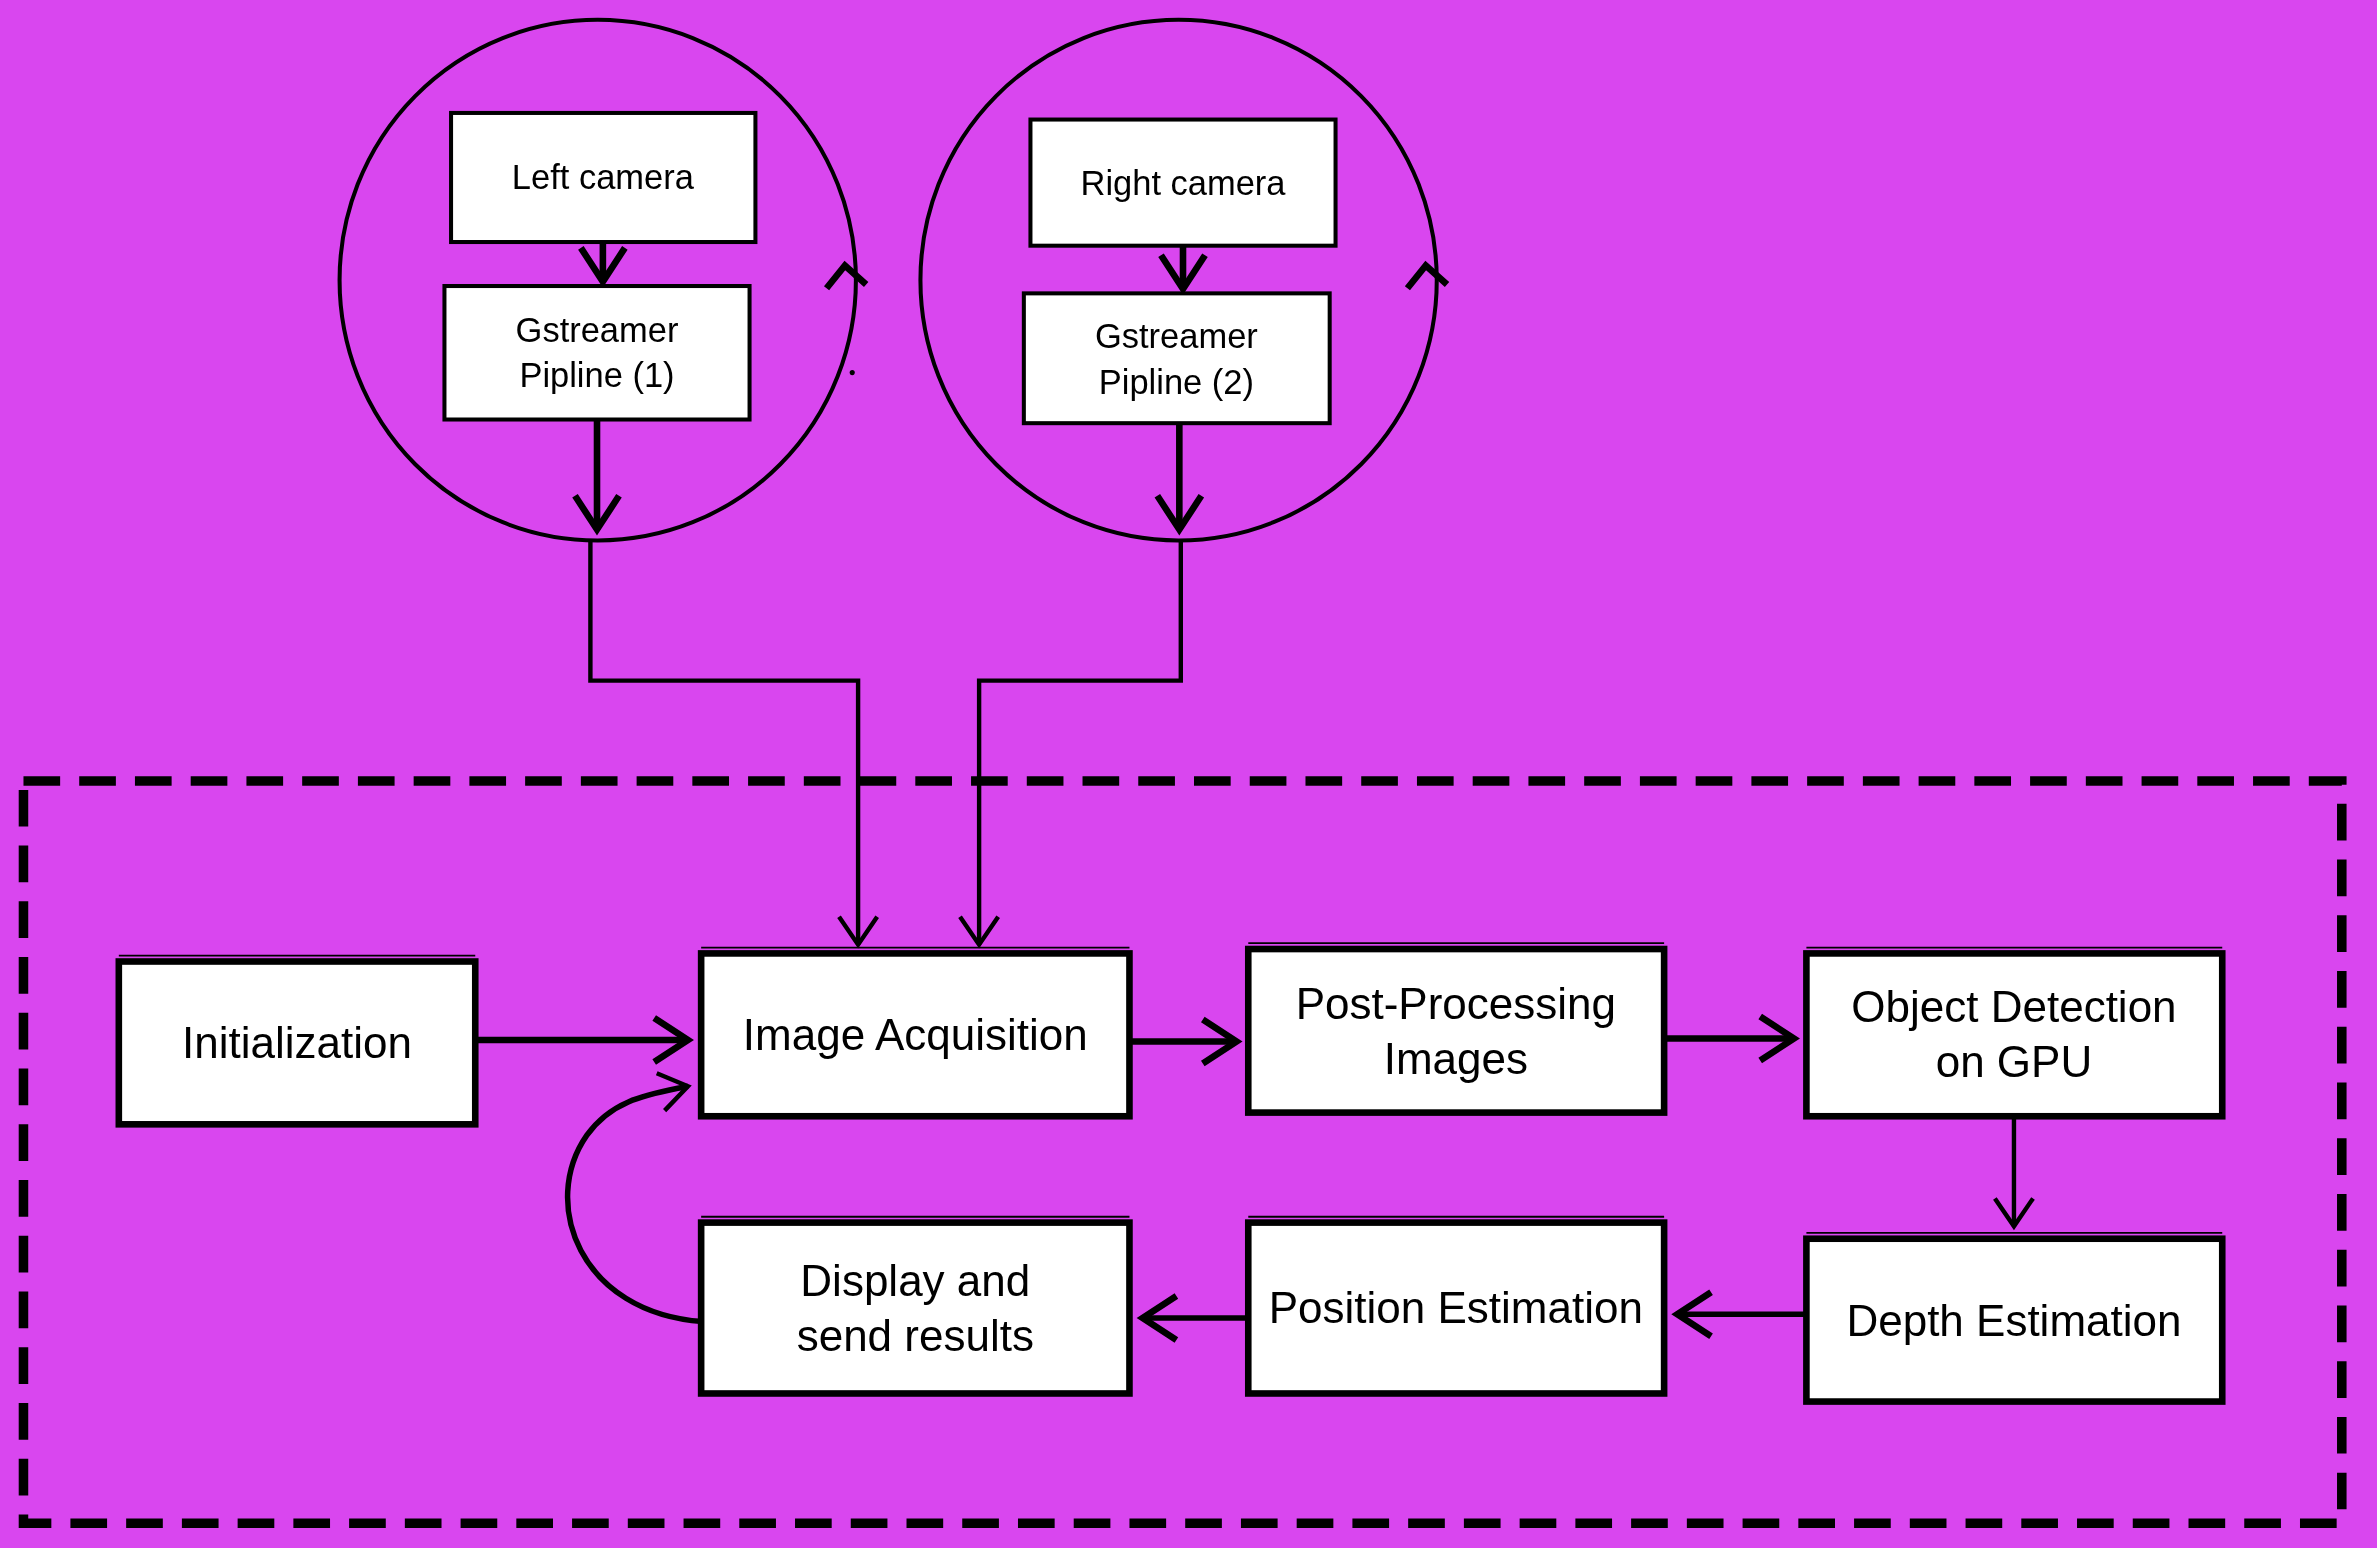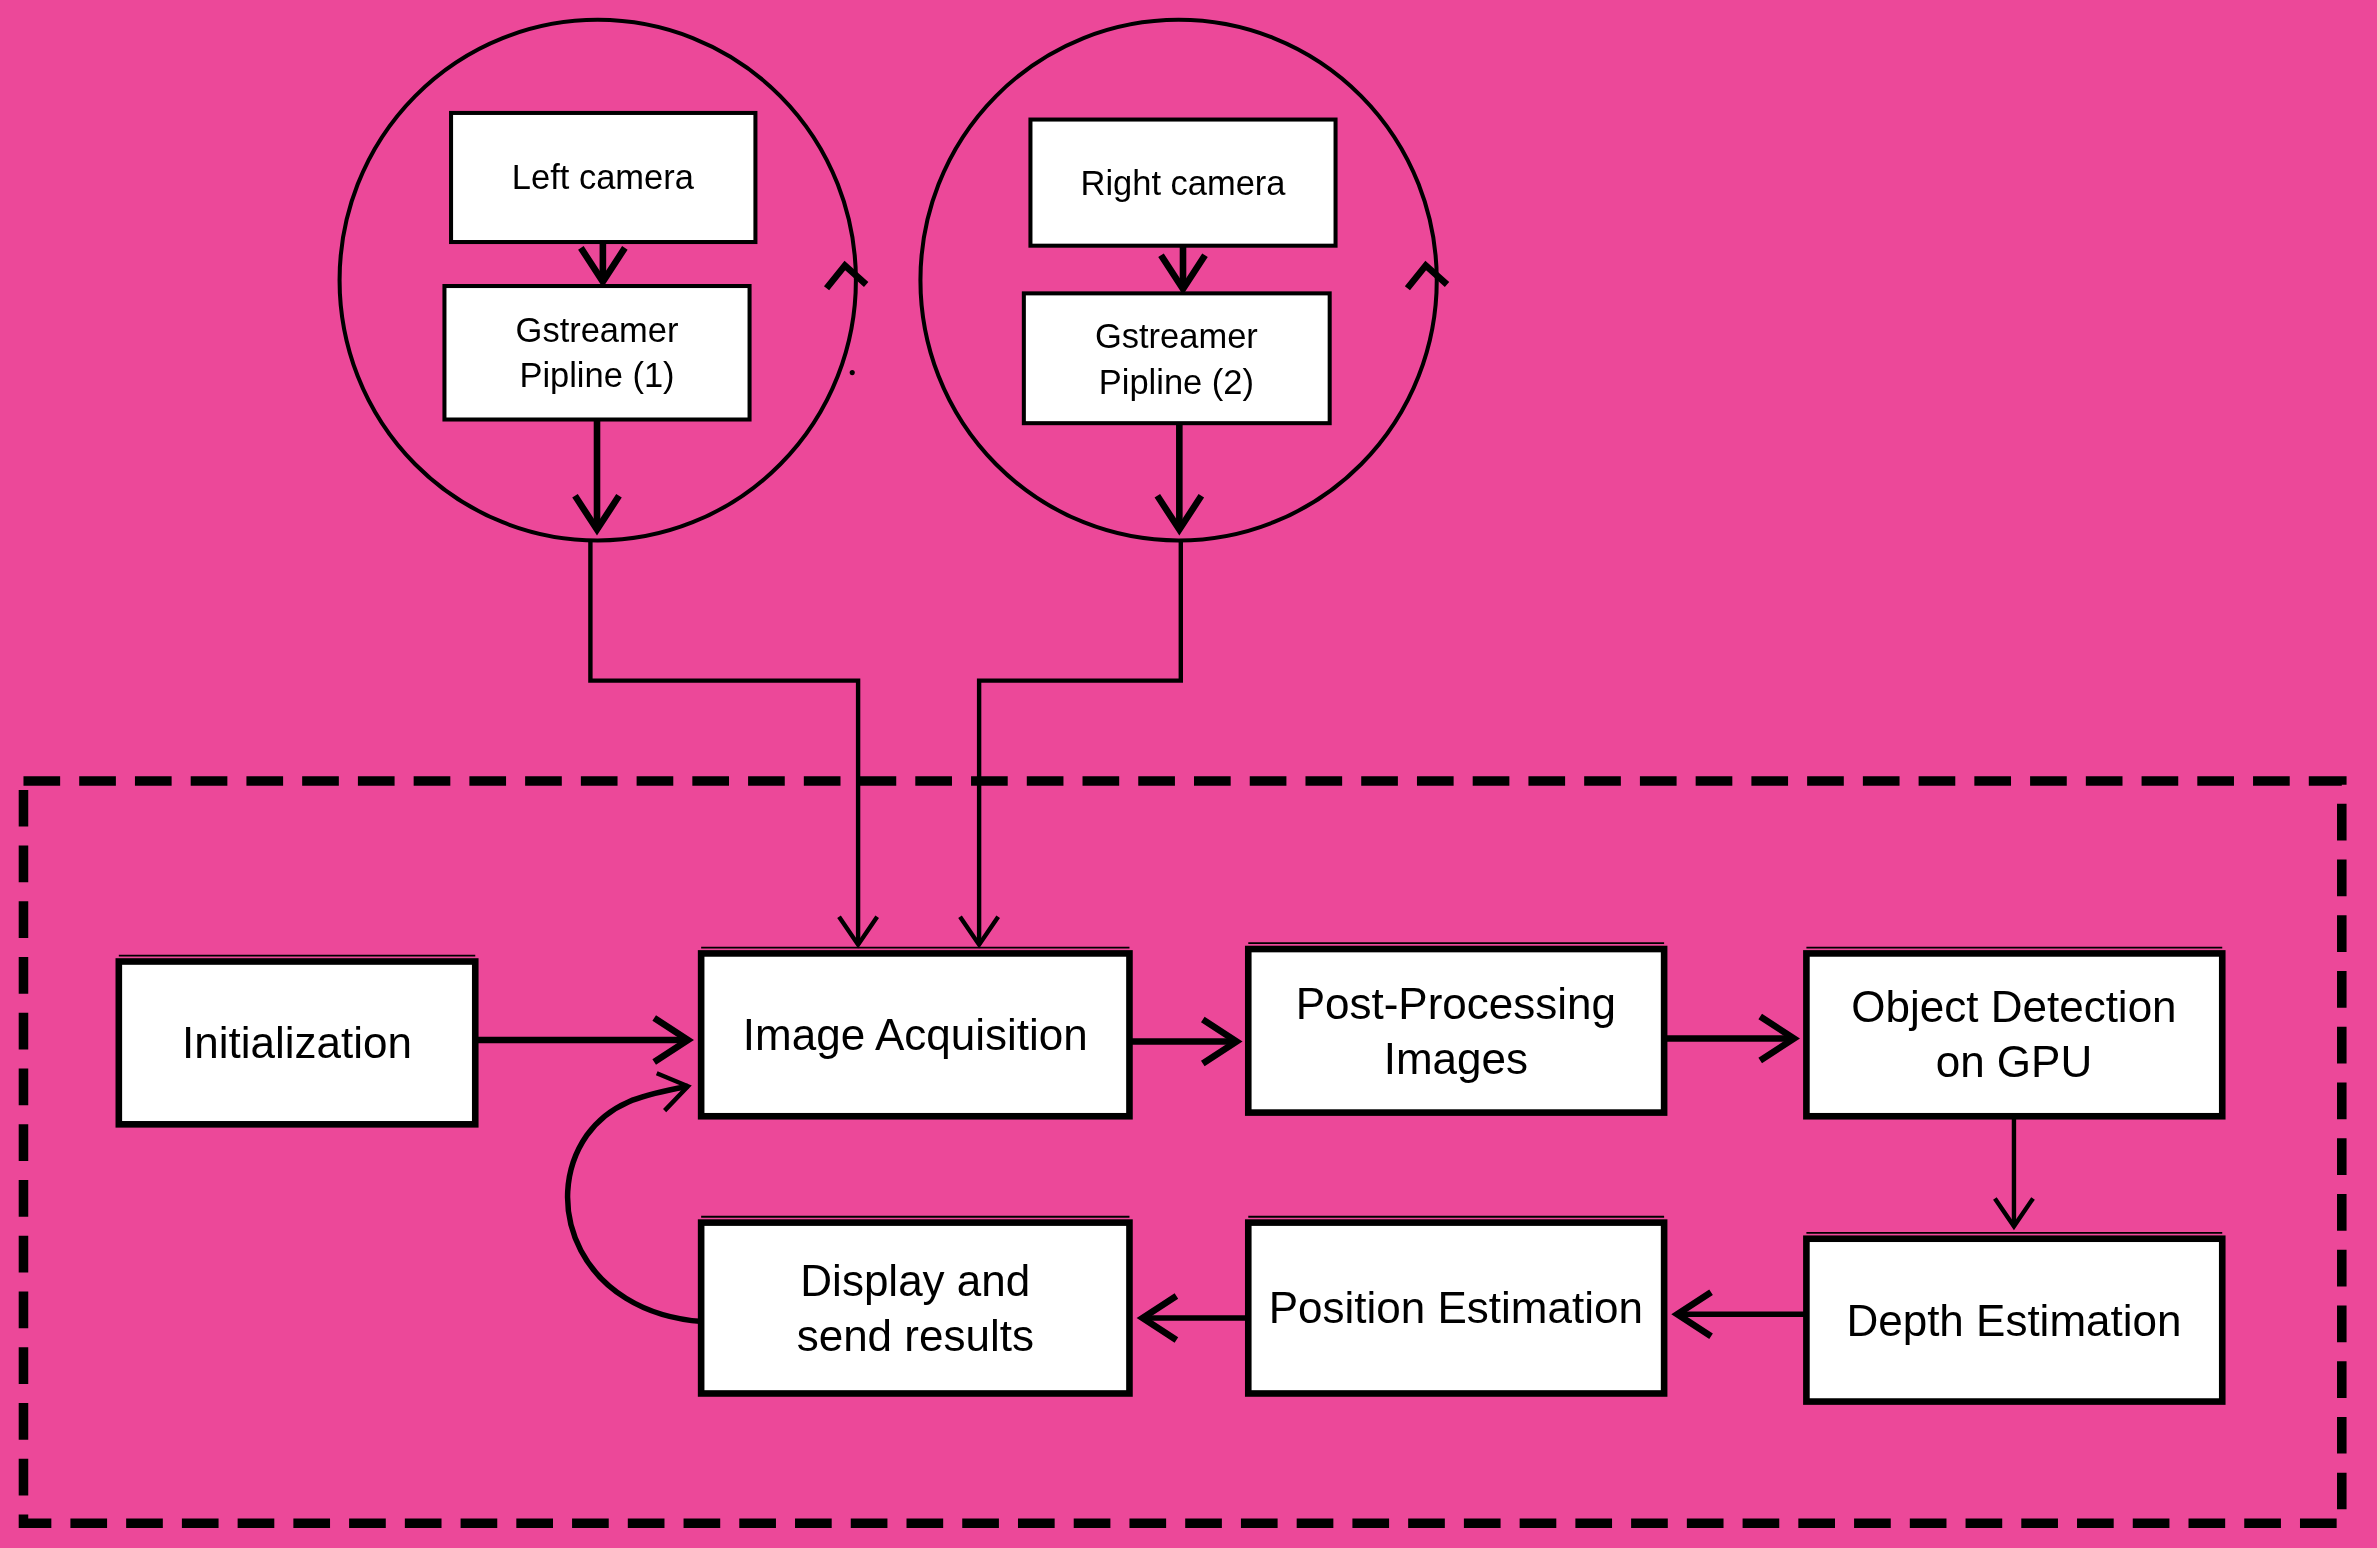--- a/index.html
+++ b/index.html
@@ -2,21 +2,21 @@
 <html style="font-size:11.7px"><head>
 <meta charset="utf-8">
 <style>
   html, body {
     margin: 0;
     padding: 0;
     background: #ffffff;
   }
   .stage {
     width: 100%;
-    background: #ec4899;
+    background: #d946ef;
   }
   svg { display: block; width: 100%; height: auto; }
 
   .ellipse-loop { fill: none; stroke: #000; stroke-width: 5.5; }
   .inner-box   { fill: #fff; stroke: #000; stroke-width: 5.5; }
   .main-box    { fill: #fff; stroke: #000; stroke-width: 9; }
   .topline     { stroke: #000; stroke-width: 2.5; }
   .shaft-thick { fill: none; stroke: #000; stroke-width: 9; }
   .shaft-med   { fill: none; stroke: #000; stroke-width: 7.5; }
   .shaft-thin  { fill: none; stroke: #000; stroke-width: 6; }

